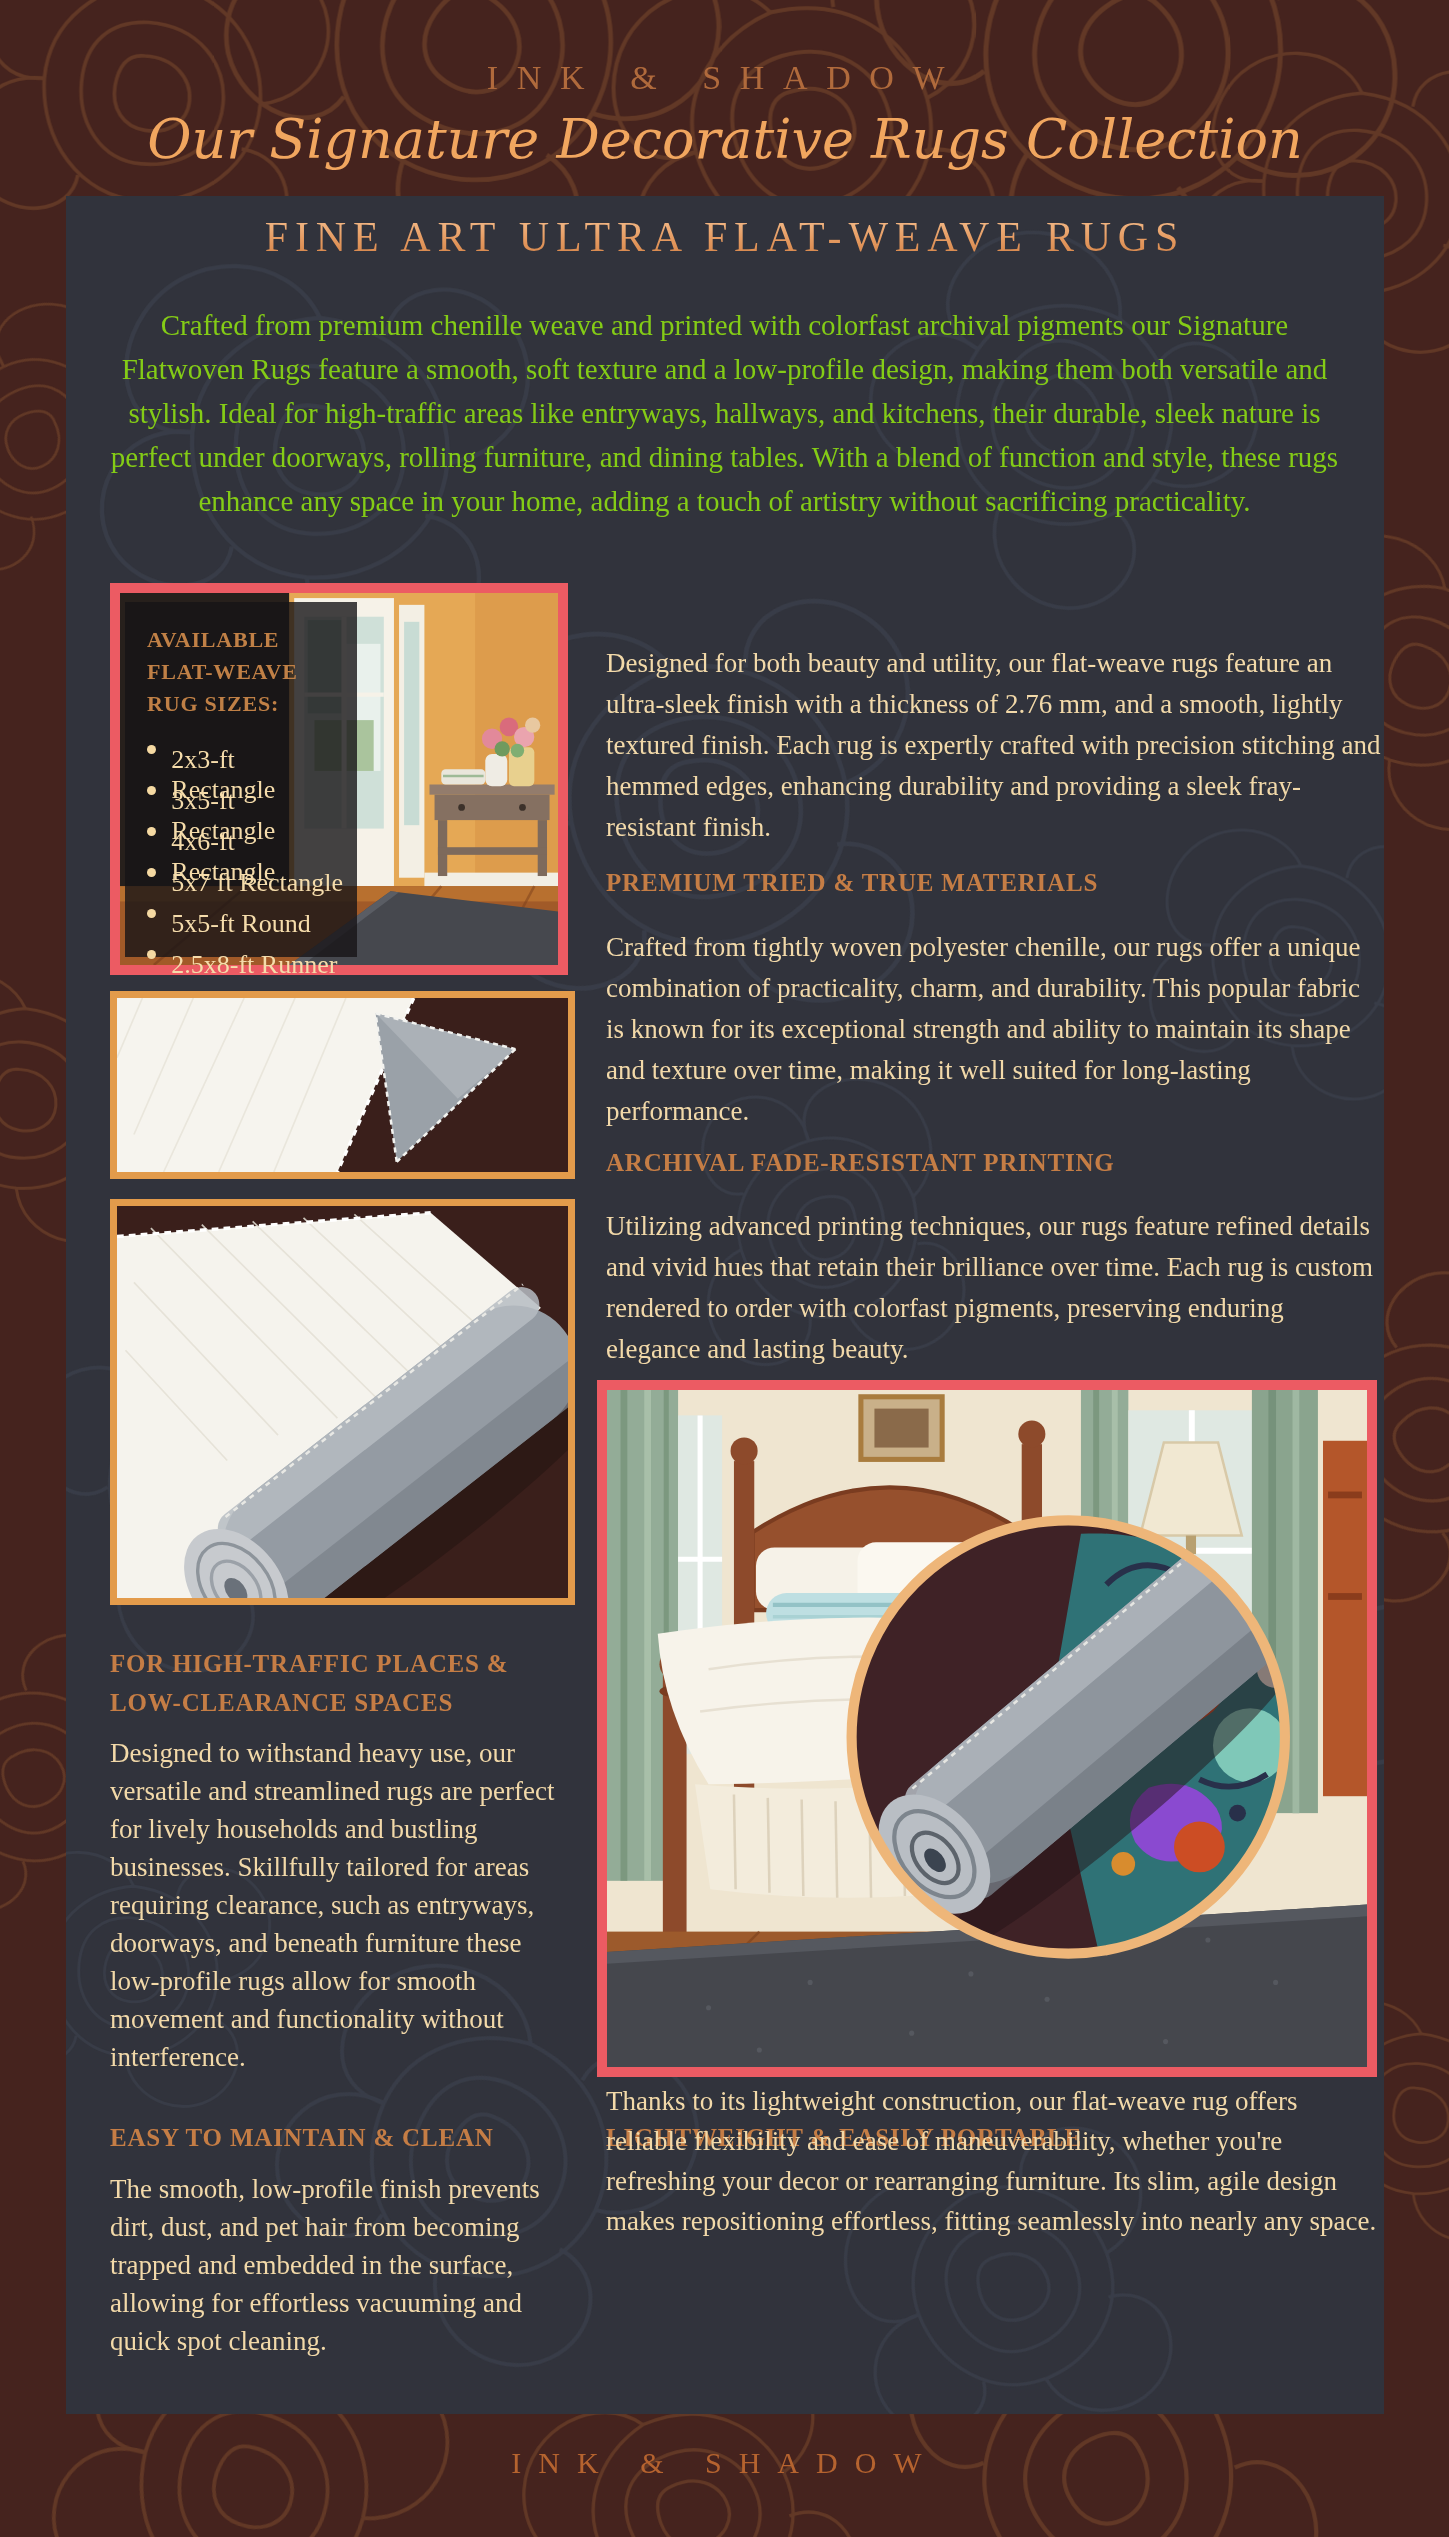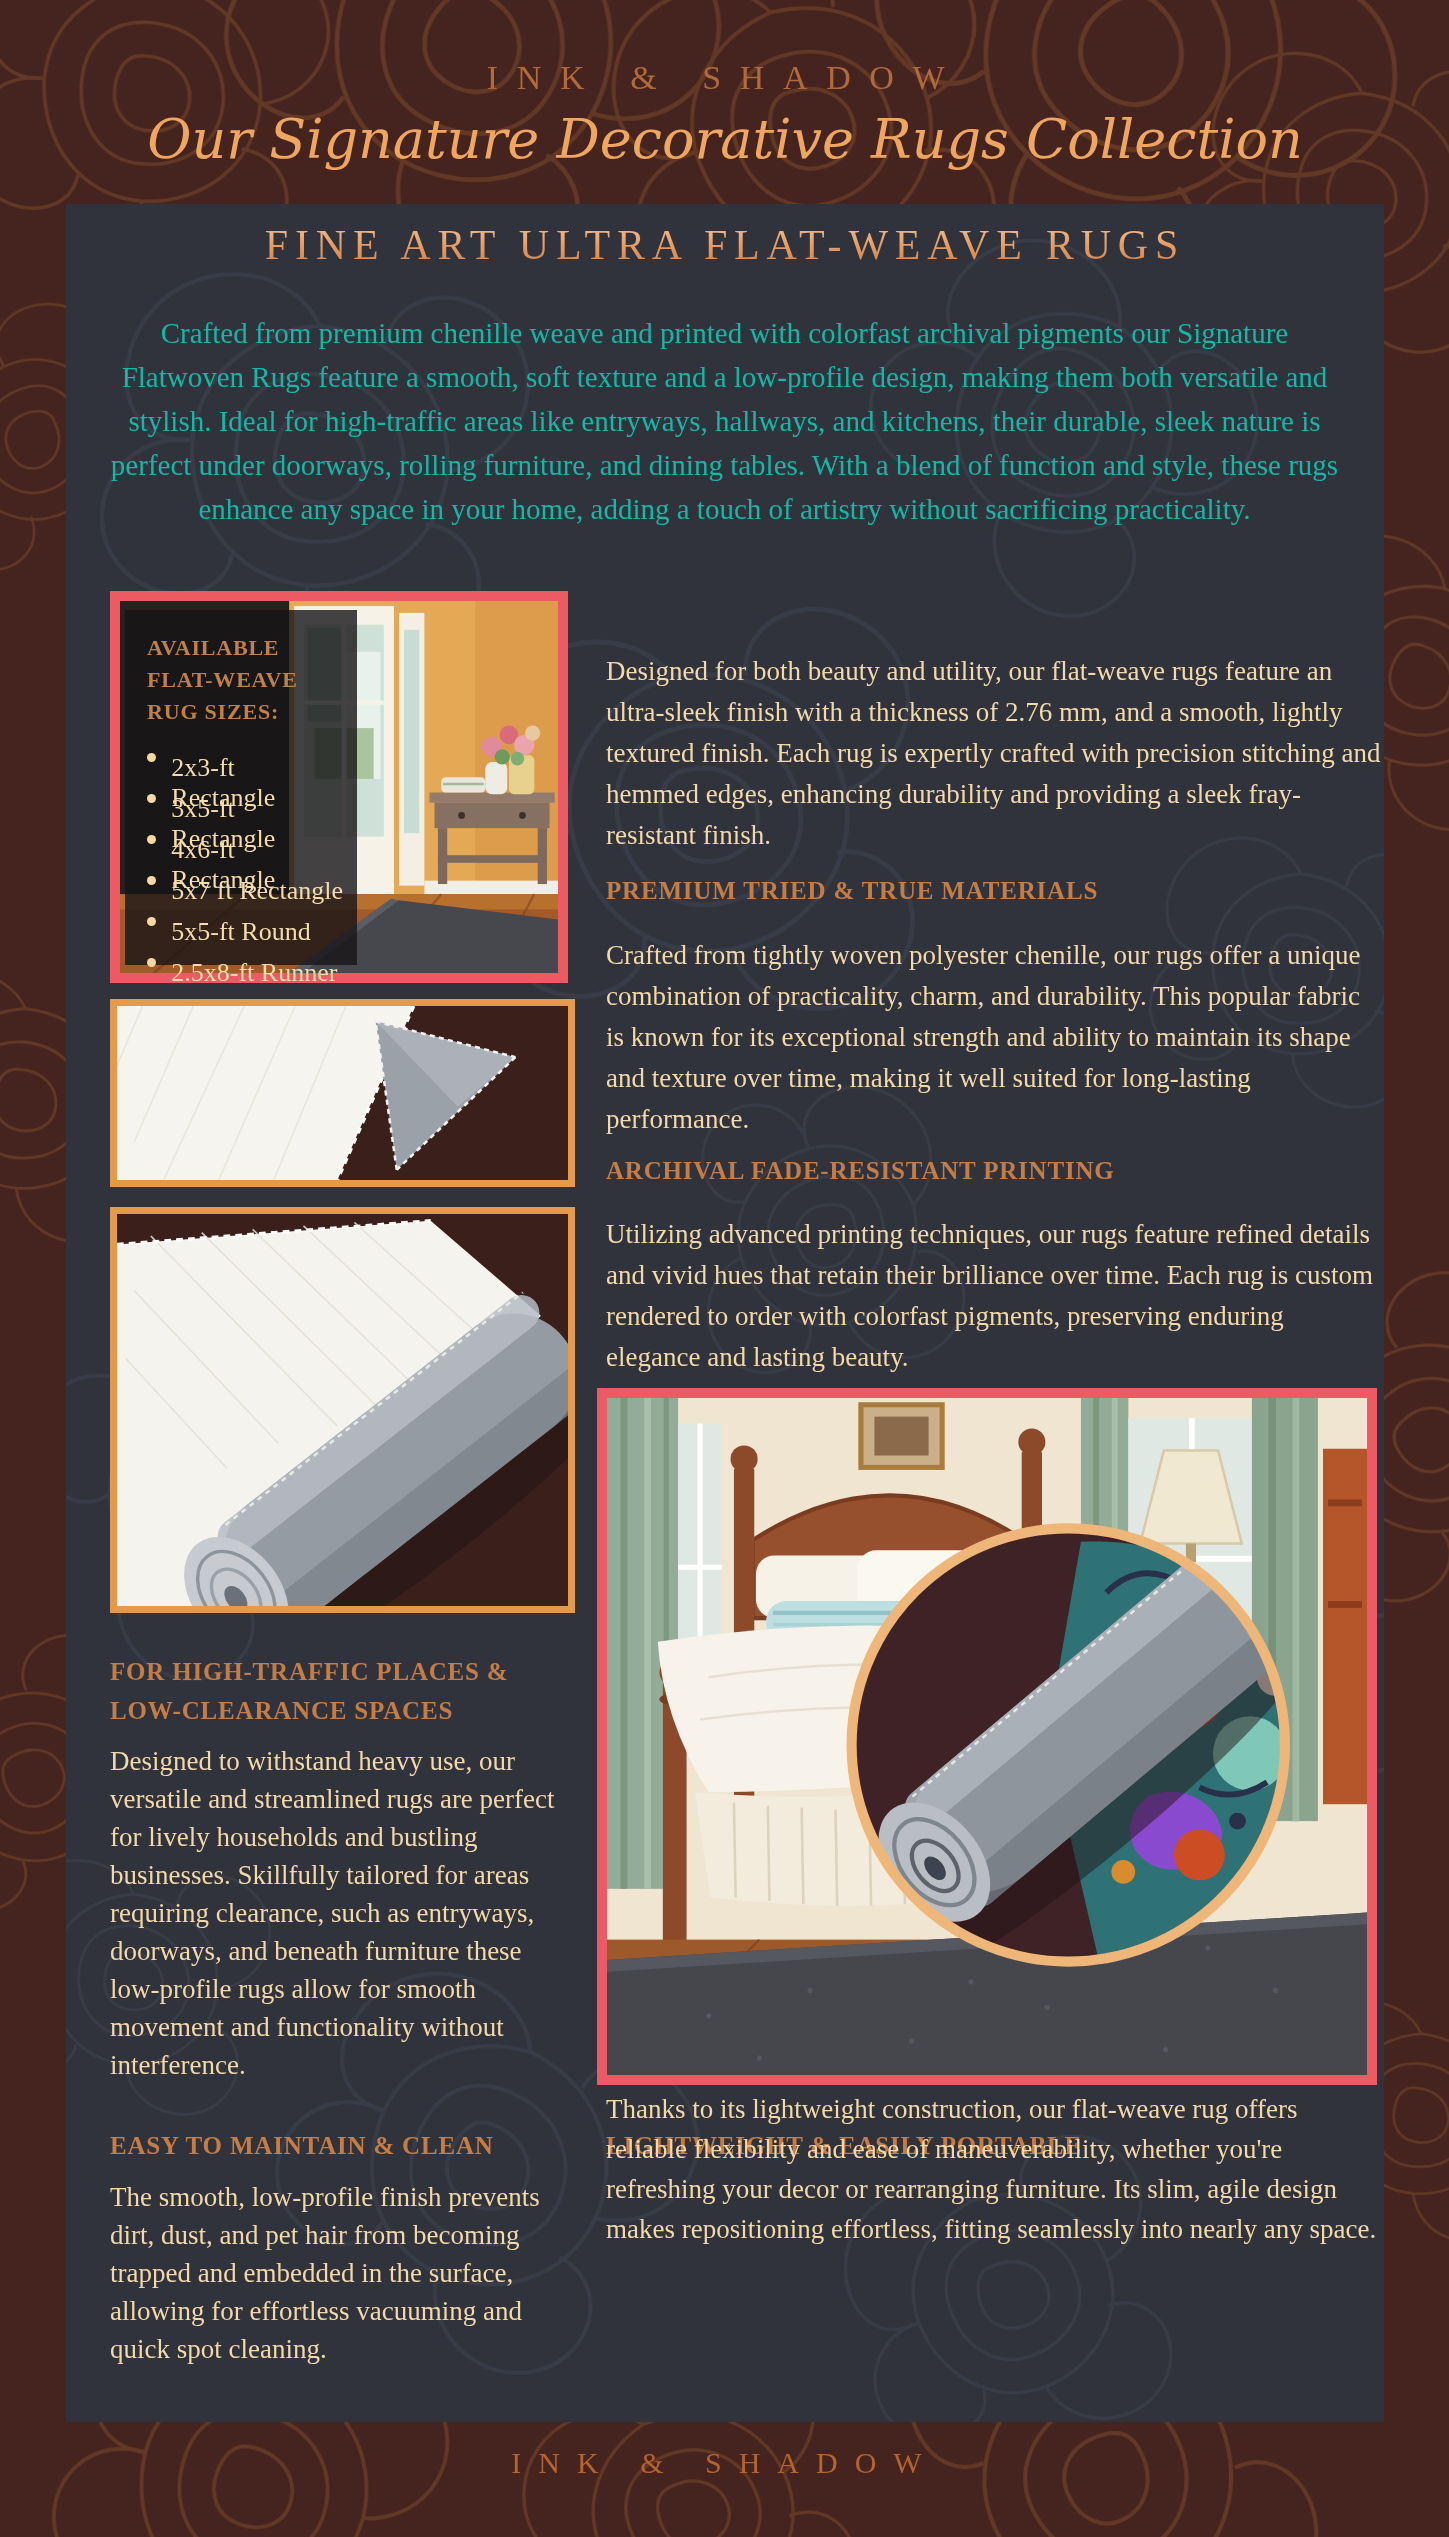--- a/index.html
+++ b/index.html
@@ -6,42 +6,41 @@
   .poster{
     position:relative; width:1450px; height:2538px; overflow:hidden;
     background:#45231e;
     font-family:"Liberation Serif", serif;
   }
   svg{display:block;}
   .bg-pattern{position:absolute; left:0; top:0; pointer-events:none;}
   .panel{
     position:absolute; left:66px; top:196px; width:1318px; height:2218px;
     background:#31333c;
-    margin-top:8px;
   }
   .panel-pattern{position:absolute; left:0; top:0; pointer-events:none;}
   .brand-top{
     position:absolute; top:59px; left:0; width:100%; text-align:center;
     font-size:34px; letter-spacing:18.6px; color:#b06a3c; font-weight:400;
   }
   .script-title{
     position:absolute; top:108px; left:0; width:100%; text-align:center;
     font-family:"DejaVu Serif", serif; font-style:italic;
     font-size:54px; color:#f1a65f;
   }
   .fw-title{
     position:absolute; top:17px; left:0; width:100%; text-align:center;
     font-size:42px; letter-spacing:6.8px; font-weight:500;
     background:linear-gradient(180deg,#f6c family 293 0%,#f6c293 0%,#e59a60 55%,#d07f44 100%);
     background:linear-gradient(180deg,#f6c293 0%,#e59a60 55%,#d07f44 100%);
     -webkit-background-clip:text; background-clip:text; color:transparent;
   }
   .intro{
     position:absolute; top:107px; left:37px; width:1243px;
-    font-size:29px; line-height:44px; color:#14b8a6; text-align:center;
+    font-size:29px; line-height:44px; color:#84cc16; text-align:center;
   }
   .h-copper{
     position:absolute; font-size:25px; font-weight:700; letter-spacing:0.8px;
     color:#c57d45; line-height:39px;
   }
   .p-body{
     position:absolute; font-size:27px; color:#f2d9a9; line-height:41px;
   }
   .p-left{line-height:38px;}
   .card{position:absolute; box-sizing:border-box; background:#4c1d95;}

